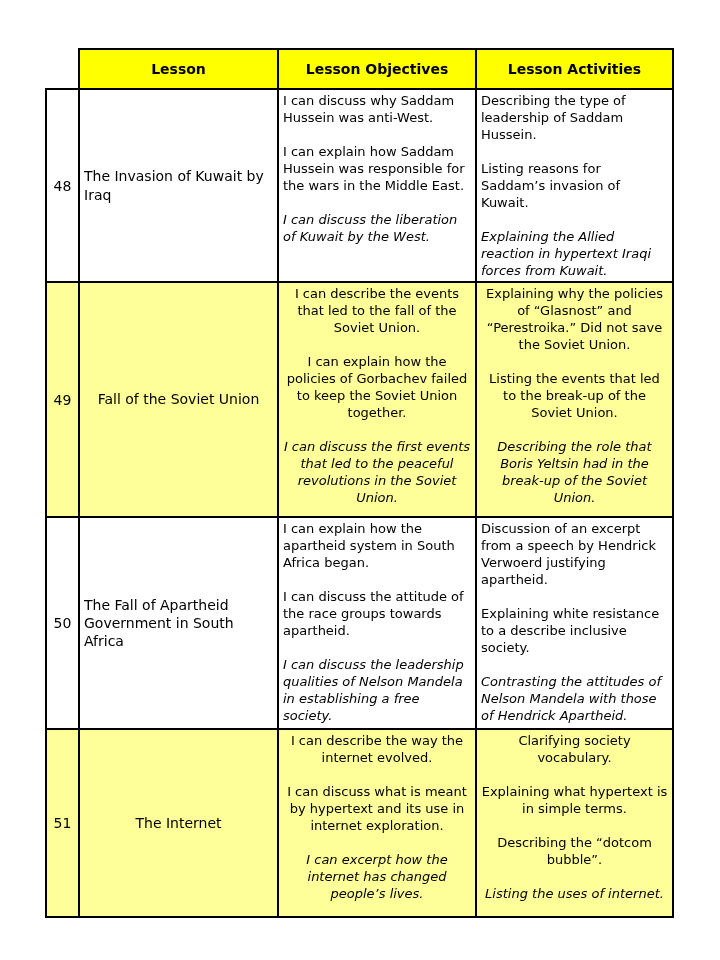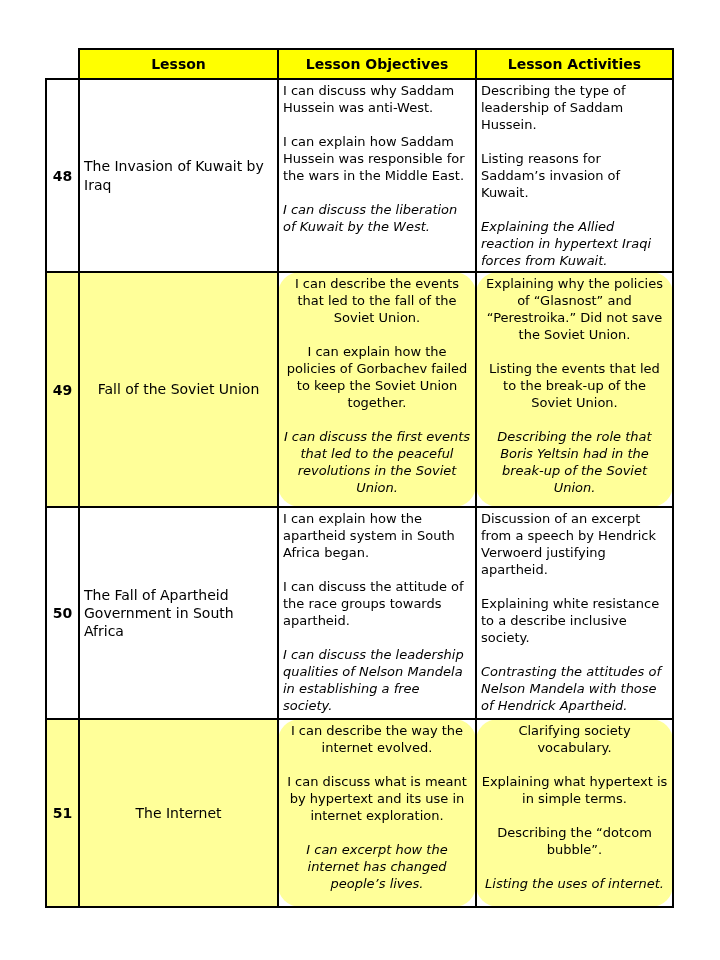--- a/index.html
+++ b/index.html
@@ -27,59 +27,58 @@
   col.c-num   { width: 33px; }
   col.c-title { width: 199px; }
   col.c-obj   { width: 198px; }
   col.c-act   { width: 197px; }
 
   th, td {
     border: 2px solid var(--border-c, #000);
     padding: 2px 4px;
     color: #000;
   }
-  thead tr { height: 30px; }
+  thead tr { height: 40px; }
   thead th {
     background: var(--header-bg, #FFFF00);
     font-size: 14px;
     font-weight: bold;
     text-align: center;
     vertical-align: middle;
     padding: 1px 2px;
   }
   thead th.corner {
     border: none;
     background: transparent;
   }
   tbody tr:nth-child(1) { height: 178px; }
   tbody tr:nth-child(2) { height: 235px; }
   tbody tr:nth-child(3) { height: 212px; }
   tbody tr:nth-child(4) { height: 188px; }
   tbody tr.hl td { background: var(--hl-bg, #FFFF99); text-align: center; }
 
   td.num {
     font-size: 14px;
-    font-weight: bold;
+    font-weight: normal;
     text-align: center;
     vertical-align: middle;
     padding: 0 1px;
   }
   td.title {
     font-size: 14px;
     font-weight: normal;
     text-align: left;
     vertical-align: middle;
     line-height: 1.3;
   }
   td.cell {
     font-size: 13px;
     text-align: left;
     vertical-align: top;
     line-height: 17px;
-    border-radius: 22px;
   }
   td.cell p {
     margin: 0 0 17px 0;
   }
   td.cell p:last-child { margin-bottom: 0; font-style: italic; }
 </style>
 </head>
 <body>
 
 <div class="page">

